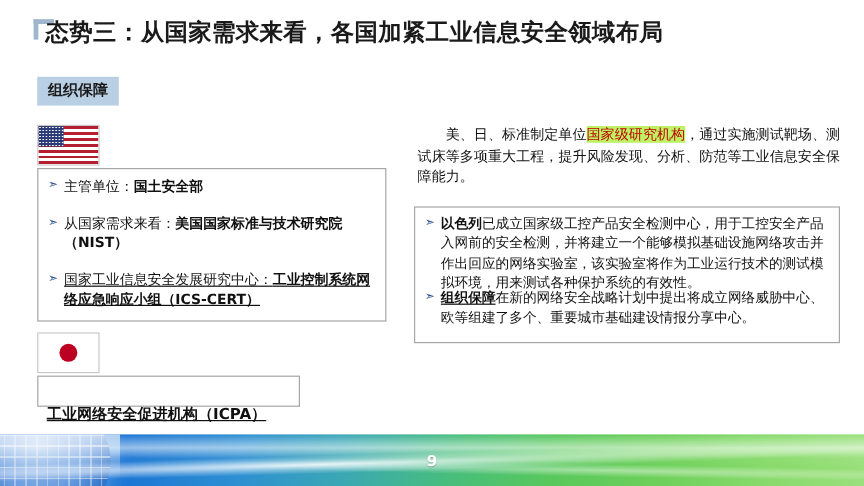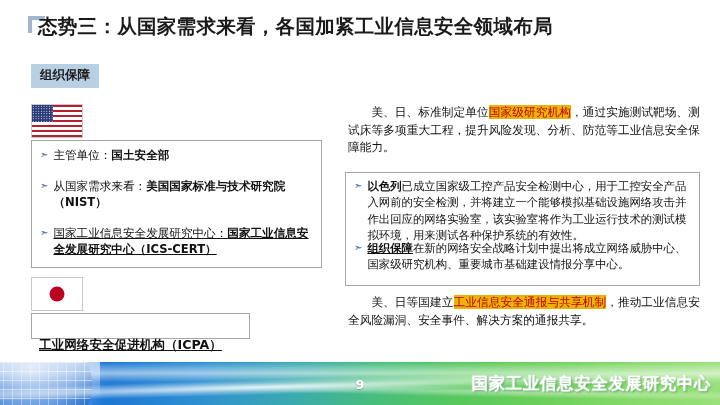--- a/index.html
+++ b/index.html
@@ -70,21 +70,21 @@
 
   .jp-text{
     position:absolute;left:0;right:0;top:0;bottom:0;
     display:flex;align-items:center;justify-content:flex-start;
     padding-left:7px;
     font-size:12.6px;font-weight:bold;color:#111;margin-top:31px;
   }
 
   b,strong{font-weight:bold;}
   .u{text-decoration:underline;}
-  .redhl{color:#c00000;background:#eab308;}
+  .redhl{color:#c00000;background:#bef264;}
 
   
   .para{
     position:absolute;color:#111;font-size:11.7px;line-height:1.5;
     text-align:justify;text-justify:inter-ideograph;
   }
   .para-top{left:348px;top:104px;width:352px;text-indent:2em;}
   .para-bottom{left:348px;top:294px;width:352px;text-indent:2em;}
 
   
@@ -158,21 +158,21 @@
     <div class="bl us-b1">
       <span class="arrow">➣</span>
       <span class="btxt"><span>主管单位：</span><b>国土安全部</b></span>
     </div>
     <div class="bl us-b2">
       <span class="arrow">➣</span>
       <span class="btxt"><span>从国家需求来看：</span><b>美国国家标准与技术研究院（NIST）</b></span>
     </div>
     <div class="bl us-b3">
       <span class="arrow">➣</span>
-      <span class="btxt"><span class="u">国家工业信息安全发展研究中心：</span><b class="u">国家工业信息安全发展研究中心（ICS-CERT）</b></span>
+      <span class="btxt"><span class="u">国家工业信息安全发展研究中心：</span><b class="u">工业控制系统网络应急响应小组（ICS-CERT）</b></span>
     </div>
   </div>
 
   <div class="flag flag-jp">
     <div class="jp-disc"></div>
   </div>
 
   <div class="box box-jp">
     <div class="jp-text u">工业网络安全促进机构（ICPA）</div>
   </div>
@@ -181,30 +181,26 @@
     <span>美、日、标准制定单位</span><span class="redhl">国家级研究机构</span><span>，通过实施测试靶场、测试床等多项重大工程，提升风险发现、分析、防范等工业信息安全保障能力。</span>
   </div>
 
   <div class="box box-right">
     <div class="bl r-b1">
       <span class="arrow">➣</span>
       <span class="btxt"><b>以色列</b><span>已成立国家级工控产品安全检测中心，用于工控安全产品入网前的安全检测，并将建立一个能够模拟基础设施网络攻击并作出回应的网络实验室，该实验室将作为工业运行技术的测试模拟环境，用来测试各种保护系统的有效性。</span></span>
     </div>
     <div class="bl r-b2">
       <span class="arrow">➣</span>
-      <span class="btxt"><b class="u">组织保障</b><span>在新的网络安全战略计划中提出将成立网络威胁中心、国家级研究机构、重要城市基础建设情报分享中心。</span></span>
-    </div>
-  </div>
-
-  <div class="para para-bottom">
-    <span>美、日等国建立</span><span class="redhl">工业信息安全通报与共享机制</span><span>，推动工业信息安全风险漏洞、安全事件、解决方案的通报共享。</span>
-  </div>
+      <span class="btxt"><b class="u">组织保障</b><span>在新的网络安全战略计划中提出将成立网络威胁中心、欧等组建了多个、重要城市基础建设情报分享中心。</span></span>
+    </div>
+  </div>
+
 
   <div class="footer">
     <div class="globe"></div>
     <div class="globe-fade"></div>
     <div class="footer-sheen"></div>
     <div class="footer-sheen2"></div>
     <div class="page-num">9</div>
-    <div class="footer-org">国家工业信息安全发展研究中心</div>
   </div>
 
 </div>
 
 </body></html>

